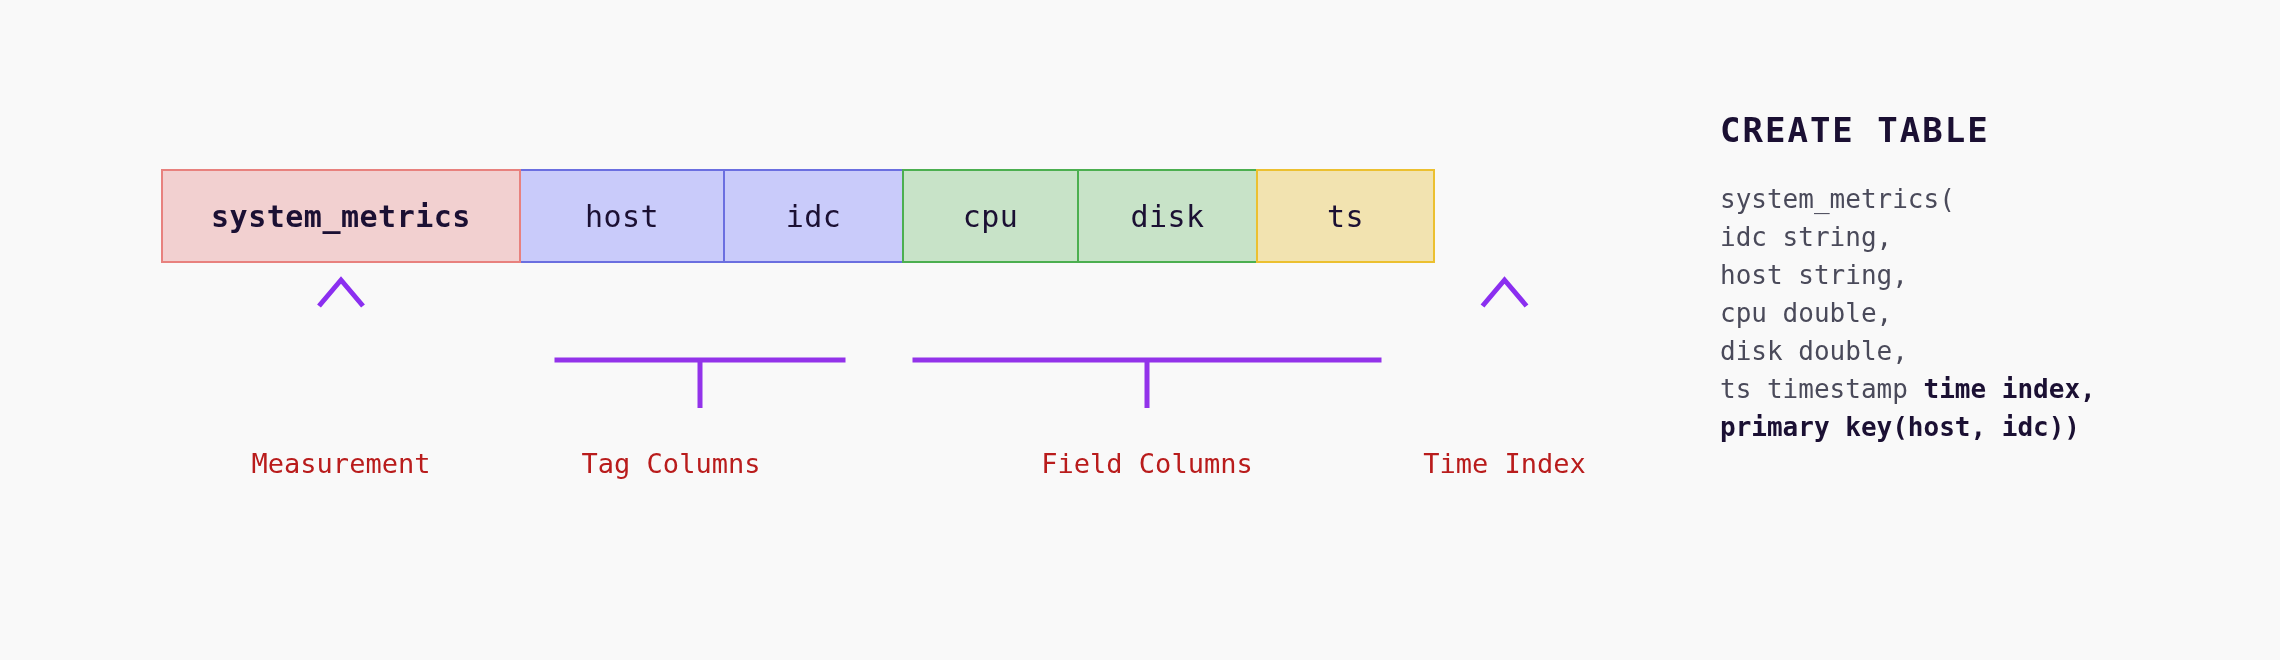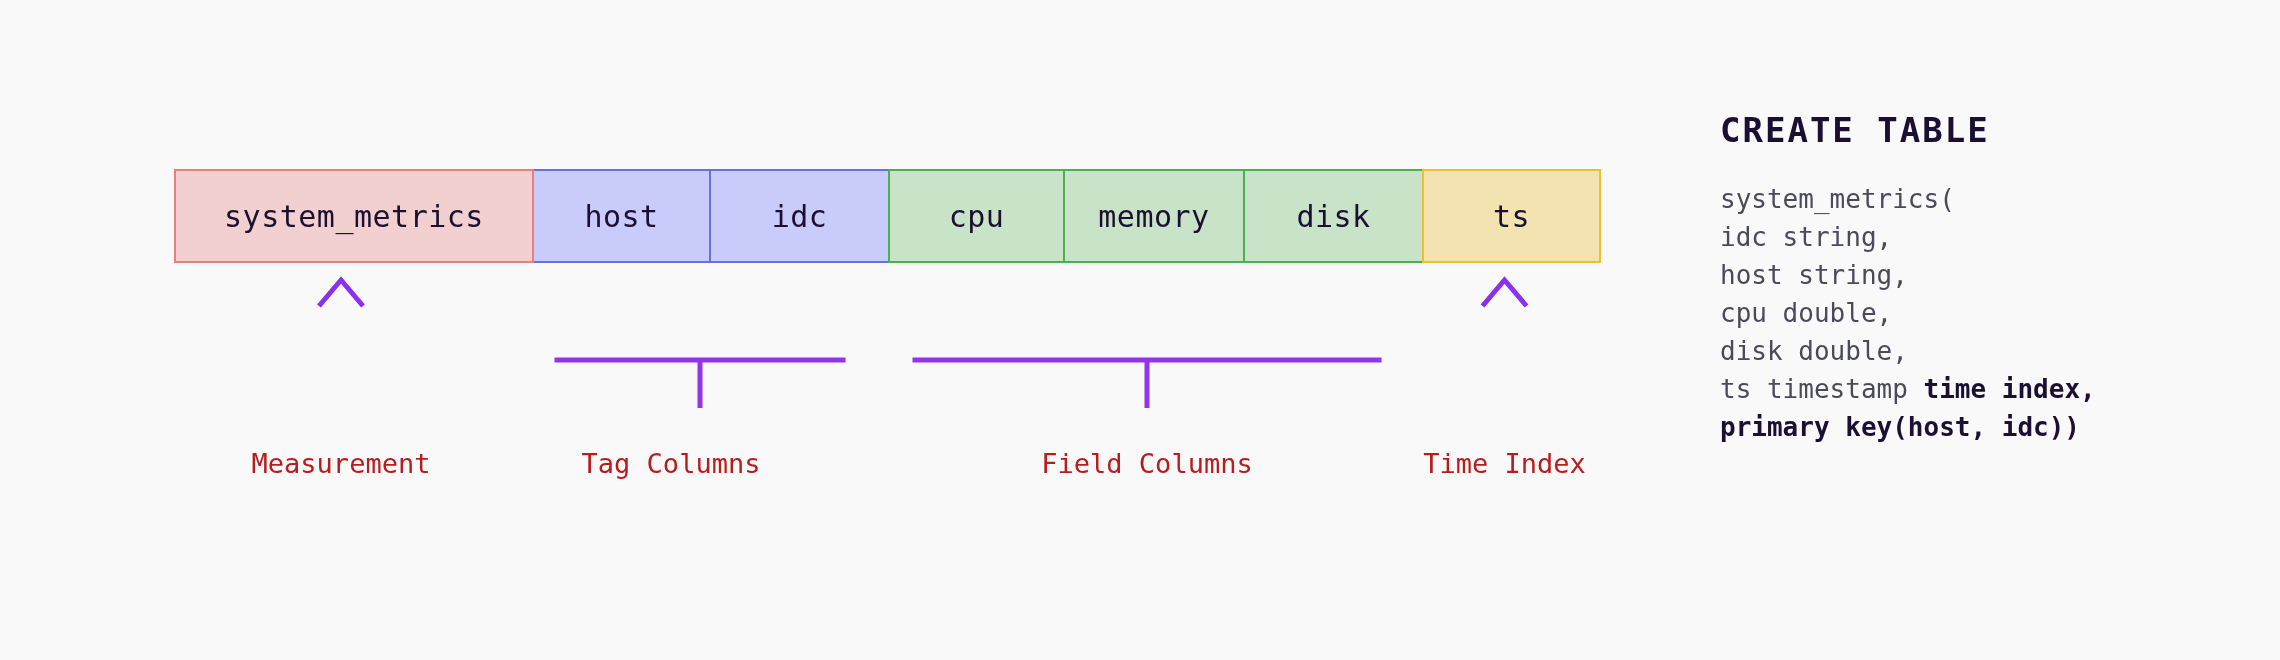--- a/index.html
+++ b/index.html
@@ -15,21 +15,21 @@
   
   .strip{position:absolute;left:161px;top:169px;height:94px;display:flex;}
   .cell{
     box-sizing:border-box;
     display:flex;align-items:center;justify-content:center;
     font-size:30px;letter-spacing:.5px;
     color:#1b1033;
     border:2px solid;
     margin-left:-2px;
   }
-  .cell:first-child{margin-left:13px;}
+  .cell:first-child{margin-left:0;font-weight:bold;}
   .cell.measurement{background:#f2d0d0;border-color:#e8817e;}
   .cell.tag{background:#c9cbfa;border-color:#6b6fe0;}
   .cell.field{background:#c8e3c8;border-color:#4caf50;}
   .cell.time{background:#f2e3b0;border-color:#ecc030;}
   
   .cell.measurement{z-index:4;}
   .cell.time{z-index:4;}
   .cell.field{z-index:3;}
   .cell.tag{z-index:2;}
 
@@ -57,24 +57,23 @@
   }
   .code-body .kw{color:#1b1033;font-weight:bold;}
 </style>
 </head>
 <body>
 
 <div id="stage">
 
   <div class="strip" id="strip">
       <div class="cell measurement" style="width: 360px;">system_metrics</div>
-      <div class="cell tag" style="width: 179px;">host</div>
+      <div class="cell tag" style="width: 206px;">host</div>
       <div class="cell tag" style="width: 181px;">idc</div>
       <div class="cell field" style="width: 177px;">cpu</div>
-      <div class="cell field" style="width: 182px;">memory</div>
       <div class="cell field" style="width: 181px;">disk</div>
       <div class="cell time" style="width: 179px;">ts</div>
     </div>
 
   <svg class="conn" id="connectors" width="2280" height="660" style="left:0;top:0;">
     <defs>
       <linearGradient id="gradUp" x1="0" y1="1" x2="0" y2="0">
         <stop offset="0%" stop-color="#a855f7" stop-opacity="0.12"></stop>
         <stop offset="55%" stop-color="#a855f7" stop-opacity="0.80"></stop>
         <stop offset="100%" stop-color="#8b2ff0" stop-opacity="1"></stop>

